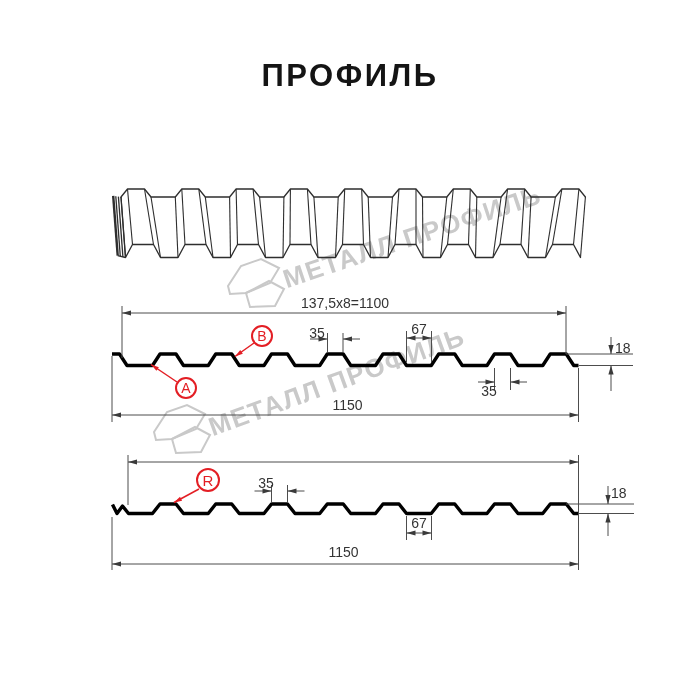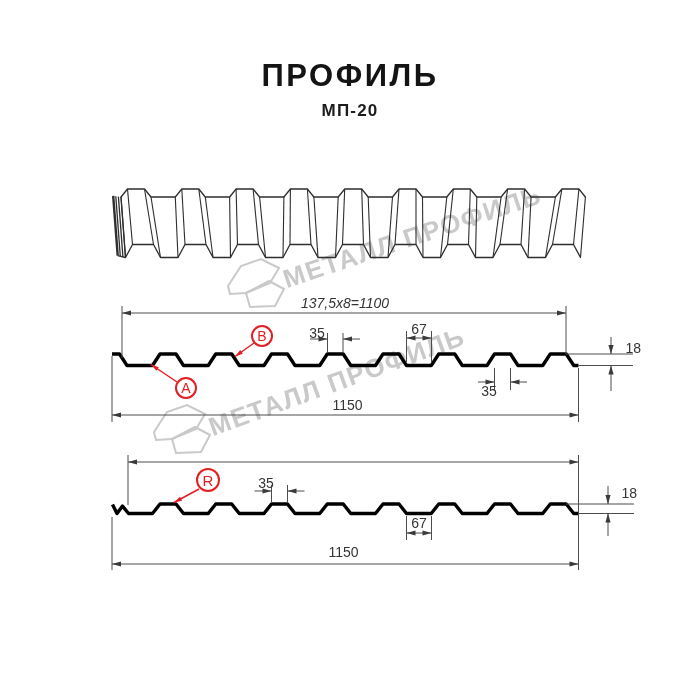--- a/index.html
+++ b/index.html
@@ -12,35 +12,34 @@
   .footer{position:absolute;top:616px;left:0;width:100%;text-align:center;z-index:3;
          font-size:17px;font-weight:700;letter-spacing:0.4px;color:#3f3f3f;}
   #gfx{position:absolute;left:0;top:0;z-index:1;}
   .wm{position:absolute;z-index:0;}
   .wm-text{position:absolute;z-index:0;font-size:26px;font-weight:700;letter-spacing:1.5px;
          color:#c9c9c9;white-space:nowrap;transform-origin:0 100%;}
   .wm-t1{left:288px;top:264px;height:28px;transform:rotate(-18.5deg);}
   .wm-t2{left:214px;top:412px;height:28px;transform:rotate(-20deg);}
   .lbl{position:absolute;z-index:3;font-size:14px;color:#343434;text-align:center;line-height:1;}
   .lbl-lg{font-size:14px;}
-  .lbl-left{text-align:right;}
+  .lbl-left{text-align:left;}
   .marker{position:absolute;z-index:3;box-sizing:border-box;border:2.2px solid var(--accent,#e31e24);
          border-radius:50%;color:var(--accent,#e31e24);display:flex;align-items:center;
          justify-content:center;font-size:14px;line-height:1;background:transparent;}
   .m-a{left:175px;top:377px;width:22px;height:22px;}
   .m-b{left:251px;top:325px;width:22px;height:22px;}
   .m-r{left:196px;top:468px;width:24px;height:24px;font-size:15px;}
 </style>
 </head>
 <body>
 
 <div class="stage">
 
   <div class="title">ПРОФИЛЬ</div>
-  <div class="subtitle">МП-20</div>
 
   <svg class="wm" style="left:224px;top:256px;" width="70" height="60">
     <polygon points="4,30 17,10 37,3 55,12 46,27 22,37 6,38" fill="none" stroke="#c9c9c9" stroke-width="2"></polygon>
     <polygon points="22,37 45,25 60,33 51,50 26,51" fill="none" stroke="#c9c9c9" stroke-width="2"></polygon>
   </svg>
   <div class="wm-text wm-t1">МЕТАЛЛ ПРОФИЛЬ</div>
 
   <svg class="wm" style="left:150px;top:402px;" width="70" height="60">
     <polygon points="4,30 17,10 37,3 55,12 46,27 22,37 6,38" fill="none" stroke="#c9c9c9" stroke-width="2"></polygon>
     <polygon points="22,37 45,25 60,33 51,50 26,51" fill="none" stroke="#c9c9c9" stroke-width="2"></polygon>
@@ -153,21 +152,21 @@
       <line x1="608" y1="536" x2="608" y2="513.5" stroke="#4d4d4d" stroke-width="1"></line>
       <polygon points="608,513.5 610.6,522.5 605.4,522.5" fill="#3a3a3a"></polygon>
       <line x1="112" y1="517" x2="112" y2="570" stroke="#4d4d4d" stroke-width="1"></line>
       <line x1="112" y1="564" x2="578.5" y2="564" stroke="#4d4d4d" stroke-width="1"></line>
       <polygon points="112,564 121,561.4 121,566.6" fill="#3a3a3a"></polygon>
       <polygon points="578.5,564 569.5,566.6 569.5,561.4" fill="#3a3a3a"></polygon>
       <line x1="199" y1="489" x2="174" y2="502.5" stroke="#e31e24" stroke-width="1.5"></line>
       <polygon points="174,502.5 179.9939155688408,496.7630168072751 182.0845707936743,500.6346005569668" fill="#e31e24"></polygon>
     </svg>
 
-  <div class="lbl lbl-lg" style="left:250px;top:296px;width:190px;font-style:italic;">137,5x8=1100</div>
+  <div class="lbl lbl-lg" style="left:250px;top:296px;width:190px;">137,5x8=1100</div>
   <div class="lbl" style="left:303px;top:326px;width:28px;">35</div>
   <div class="lbl" style="left:406px;top:322px;width:26px;">67</div>
   <div class="lbl lbl-left" style="left:615px;top:341px;width:26px;">18</div>
   <div class="lbl" style="left:475px;top:384px;width:28px;">35</div>
   <div class="lbl lbl-lg" style="left:305px;top:398px;width:85px;">1150</div>
   <div class="marker m-a">A</div>
   <div class="marker m-b">B</div>
 
   <div class="lbl" style="left:252px;top:476px;width:28px;">35</div>
   <div class="lbl" style="left:406px;top:516px;width:26px;">67</div>

